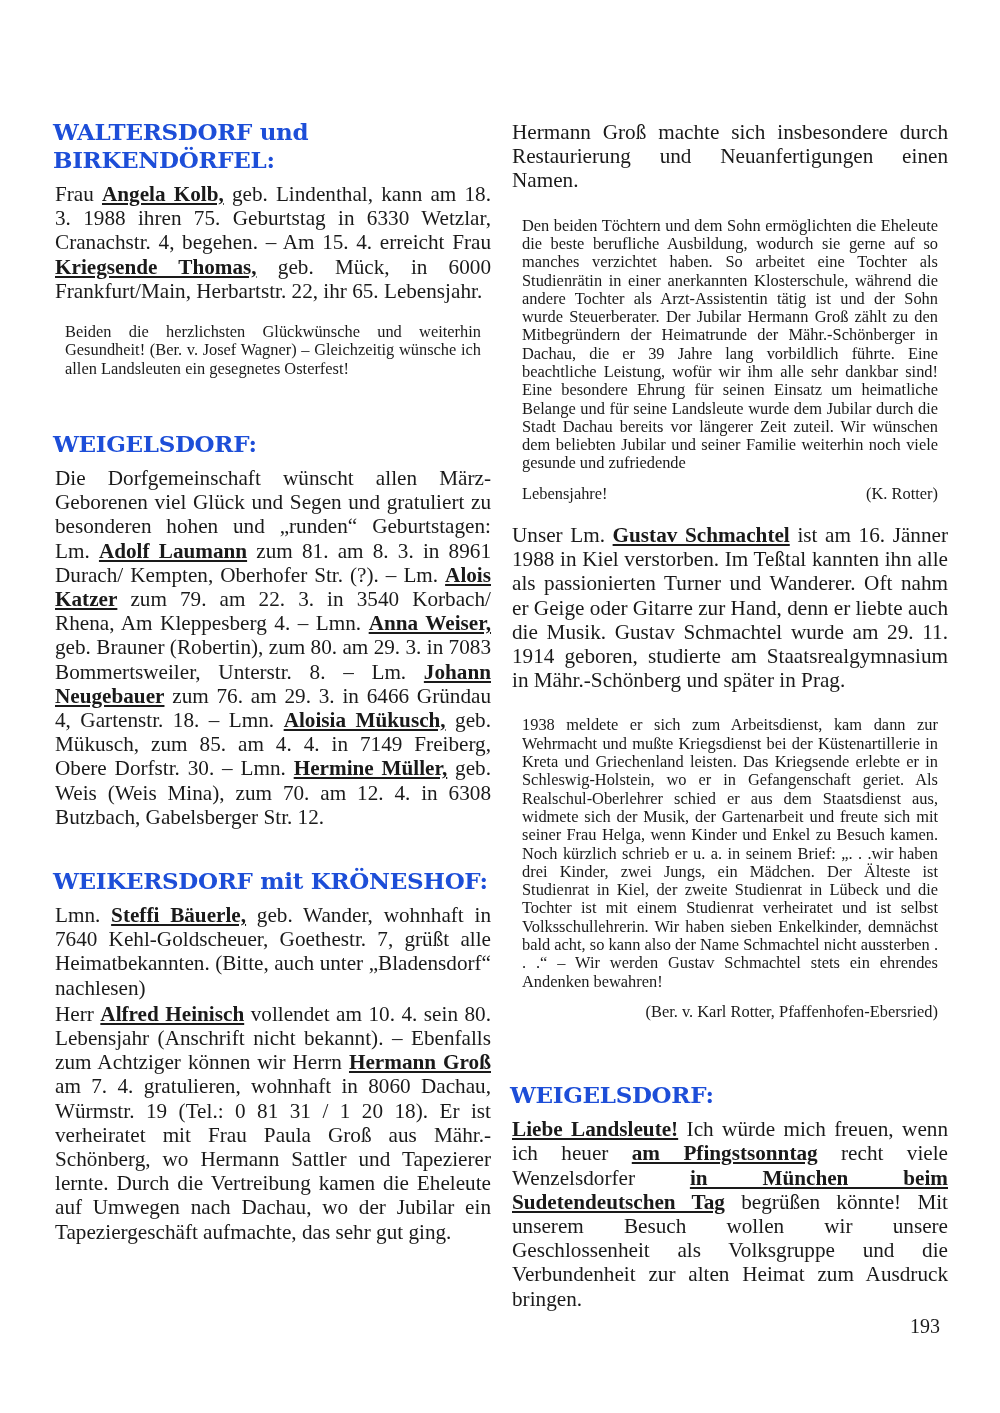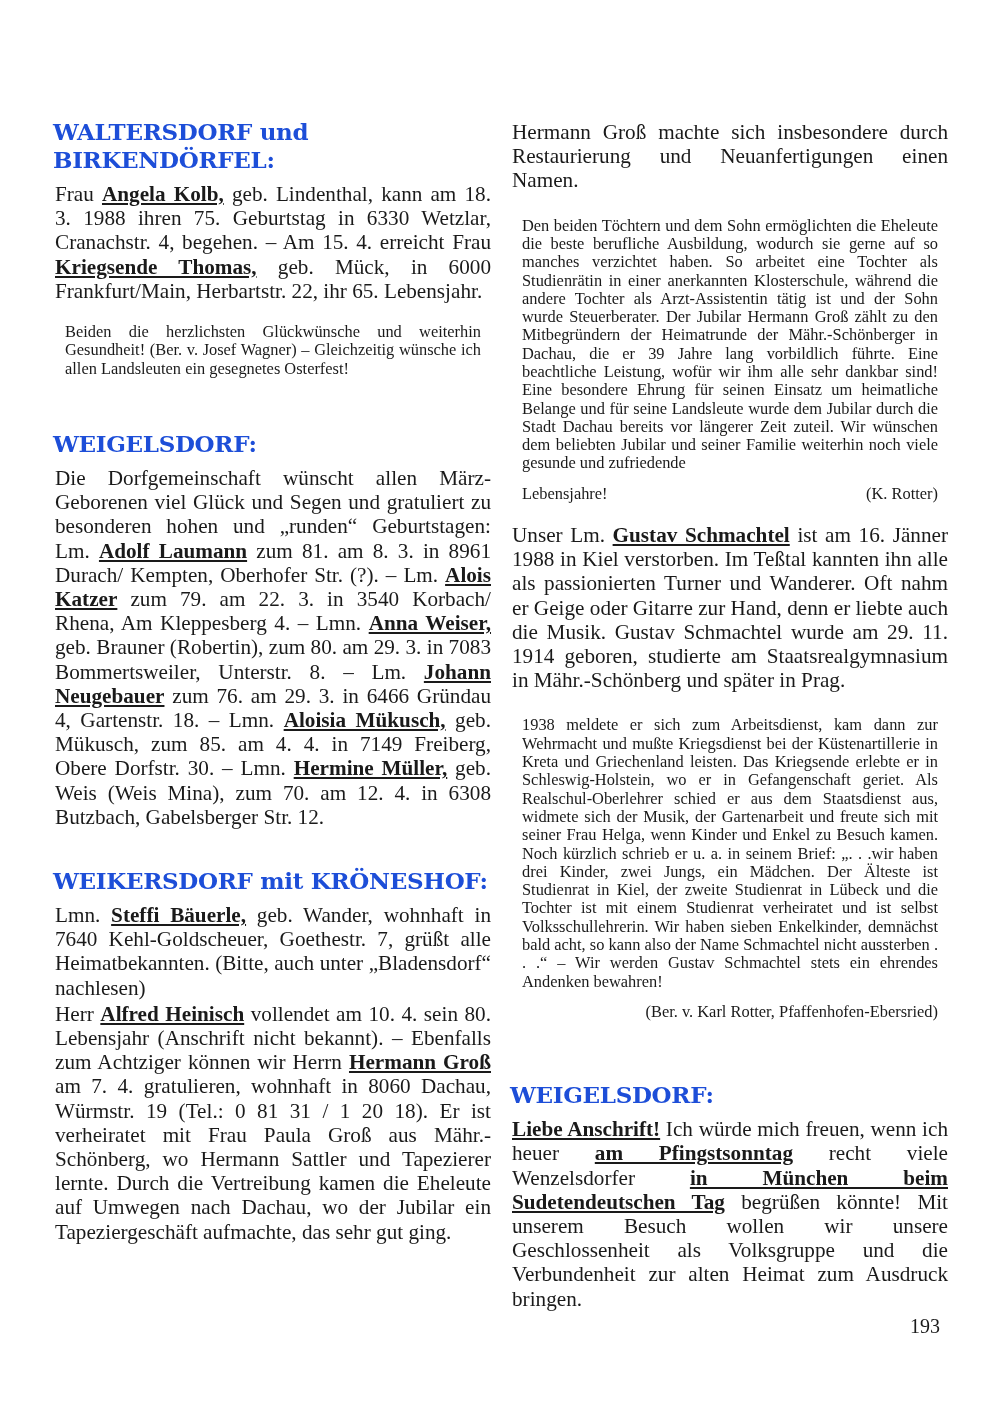--- a/index.html
+++ b/index.html
@@ -74,18 +74,18 @@
       <div class="gap10"></div>
       <p class="p-sm">1938 meldete er sich zum Arbeitsdienst, kam dann zur Wehrmacht und mußte Kriegsdienst bei der Küstenartillerie in Kreta und Griechenland leisten. Das Kriegsende erlebte er in Schleswig-Holstein, wo er in Gefangenschaft geriet. Als Realschul-Oberlehrer schied er aus dem Staatsdienst aus, widmete sich der Musik, der Gartenarbeit und freute sich mit seiner Frau Helga, wenn Kinder und Enkel zu Besuch kamen. Noch kürzlich schrieb er u. a. in seinem Brief: „. . .wir haben drei Kinder, zwei Jungs, ein Mädchen. Der Älteste ist Studienrat in Kiel, der zweite Studienrat in Lübeck und die Tochter ist mit einem Studienrat verheiratet und ist selbst Volksschullehrerin. Wir haben sieben Enkelkinder, demnächst bald acht, so kann also der Name Schmachtel nicht aussterben . . .“ – Wir werden Gustav Schmachtel stets ein ehrendes Andenken bewahren!</p>
       <p class="p-sm right">(Ber. v. Karl Rotter, Pfaffenhofen-Ebersried)</p>
     </section>
 
     <div style="height:48px"></div>
 
     <section>
       <h2>WEIGELSDORF:</h2>
       <div class="gap6"></div>
-      <p class="p-lg"><b>Liebe Anschrift!</b><span> Ich würde mich freuen, wenn ich heuer </span><b>am Pfingstsonntag</b><span> recht viele Wenzelsdorfer </span><b>in München beim Sudetendeutschen Tag</b><span> begrüßen könnte! Mit unserem Besuch wollen wir unsere Geschlossenheit als Volksgruppe und die Verbundenheit zur alten Heimat zum Ausdruck bringen.</span></p>
+      <p class="p-lg"><b>Liebe Landsleute!</b><span> Ich würde mich freuen, wenn ich heuer </span><b>am Pfingstsonntag</b><span> recht viele Wenzelsdorfer </span><b>in München beim Sudetendeutschen Tag</b><span> begrüßen könnte! Mit unserem Besuch wollen wir unsere Geschlossenheit als Volksgruppe und die Verbundenheit zur alten Heimat zum Ausdruck bringen.</span></p>
     </section>
   </div>
 
   <div class="page-num">193</div>
 </div>
 
 </body></html>

